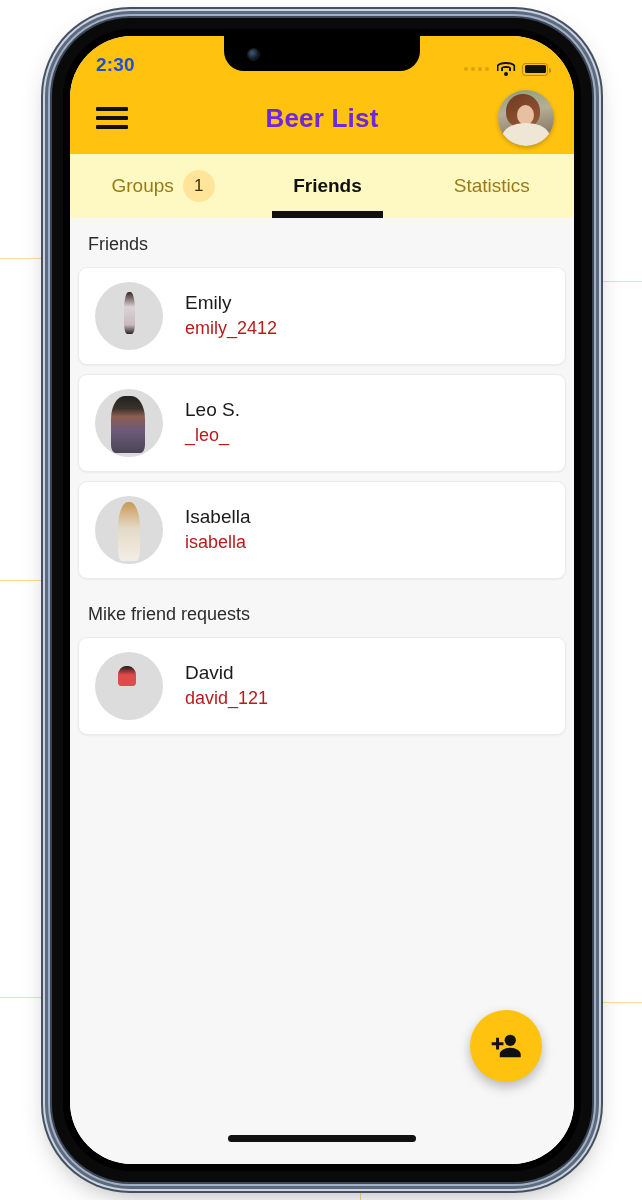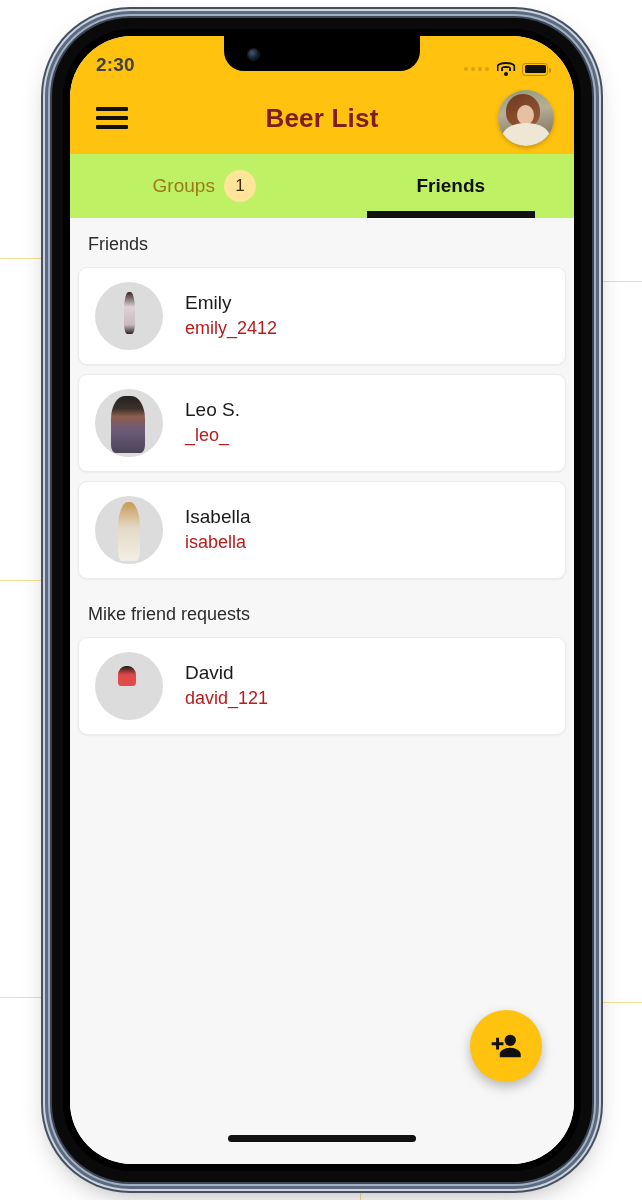--- a/index.html
+++ b/index.html
@@ -76,21 +76,21 @@
   }
 
   
   .appbar { position:absolute; left:0; top:0; width:100%; background:#FFC20E; }
 
   .statusbar {
     position:relative; height:46px;
     display:flex; align-items:flex-end; justify-content:space-between;
     padding:0 26px 6px 26px;
   }
-  .clock { font-size:19px; font-weight:700; color:#404040; letter-spacing:.2px; }
+  .clock { font-size:19px; font-weight:700; color:#1d4ed8; letter-spacing:.2px; }
   .status-right { display:flex; align-items:center; gap:7px; }
   .cell-dots { display:flex; gap:3px; align-items:center; }
   .cell-dots i { width:4px; height:4px; border-radius:50%; background:#d8a310; display:block; }
   .wifi { position:relative; width:19px; height:14px; }
   .wifi b, .wifi i { position:absolute; display:block; left:50%; transform:translateX(-50%);
                      border:2.4px solid #111; border-bottom:none; border-radius:50% 50% 0 0; }
   .wifi b { width:19px; height:9px; top:0; }
   .wifi i { width:10px; height:5px; top:4px; }
   .wifi s { position:absolute; left:50%; transform:translateX(-50%); bottom:0;
             width:4px; height:4px; border-radius:50%; background:#111; }
@@ -99,37 +99,37 @@
   .batt u { display:block; width:100%; height:100%; background:#111; border-radius:1.5px; }
   .batt:after { content:""; position:absolute; right:-3.5px; top:4px;
                 width:2px; height:5px; background:#b8870c; border-radius:0 2px 2px 0; }
 
   .titlebar { position:relative; height:72px; display:flex; align-items:center; }
   .hamburger { position:absolute; left:26px; top:50%; transform:translateY(-50%);
                width:32px; height:22px; display:flex; flex-direction:column;
                justify-content:space-between; cursor:pointer; }
   .hamburger span { display:block; height:4px; background:#111; border-radius:1px; }
   .apptitle { width:100%; text-align:center; font-size:26px; font-weight:700;
-              color:#7f1d1d; letter-spacing:.2px; }
+              color:#6d28d9; letter-spacing:.2px; }
   .header-avatar {
     position:absolute; right:20px; top:50%; transform:translateY(-50%);
     width:56px; height:56px; border-radius:50%; overflow:hidden;
     box-shadow:0 2px 4px rgba(0,0,0,.22); cursor:pointer;
     background:linear-gradient(170deg,#8e9d7c 0%,#b7ae95 38%,#6f6354 100%);
   }
   .header-avatar .hair { position:absolute; left:8px; top:4px; width:34px; height:34px;
                          border-radius:50% 50% 44% 44%;
                          background:linear-gradient(150deg,#6e3b24,#9a5a33); }
   .header-avatar .face { position:absolute; left:19px; top:15px; width:17px; height:20px;
                          border-radius:50%; background:#e7c0a2; }
   .header-avatar .dress{ position:absolute; left:4px; bottom:-5px; width:48px; height:28px;
                          border-radius:50% 50% 0 0; background:#efe6d6; }
 
   
-  .tabs { display:flex; height:64px; align-items:flex-start; background:#bef264;padding-left:11px; }
+  .tabs { display:flex; height:64px; align-items:flex-start; background:#fef9c3;padding-left:11px; }
   .tab { flex:1; position:relative; height:100%; display:flex; align-items:center;
          justify-content:center; gap:9px; cursor:pointer; }
   .tab .tab-label { font-size:19px; color:#9a7a16; font-weight:400; }
   .tab.active .tab-label { color:#111; font-weight:700; }
   .tab .indicator { position:absolute; bottom:0; left:16%; right:16%; height:7px; background:#111; }
   .badge { width:32px; height:32px; border-radius:50%; background:#FFE49A;
            display:flex; align-items:center; justify-content:center;
            font-size:17px; color:#3a2f08; font-weight:400; }
 
   
@@ -245,20 +245,23 @@
 
           <div class="tabs">
             <div class="tab">
               <span class="tab-label">Groups</span>
               <span class="badge">1</span>
             </div>
             <div class="tab active">
               <span class="tab-label">Friends</span>
               <span class="indicator"></span>
             </div>
+            <div class="tab">
+              <span class="tab-label">Statistics</span>
+            </div>
           </div>
         </div>
 
         <div class="content">
 
           <div class="section-head">Friends</div>
 
           <div class="card">
             <div class="avatar av-emily">
                 <div class="p"></div>

